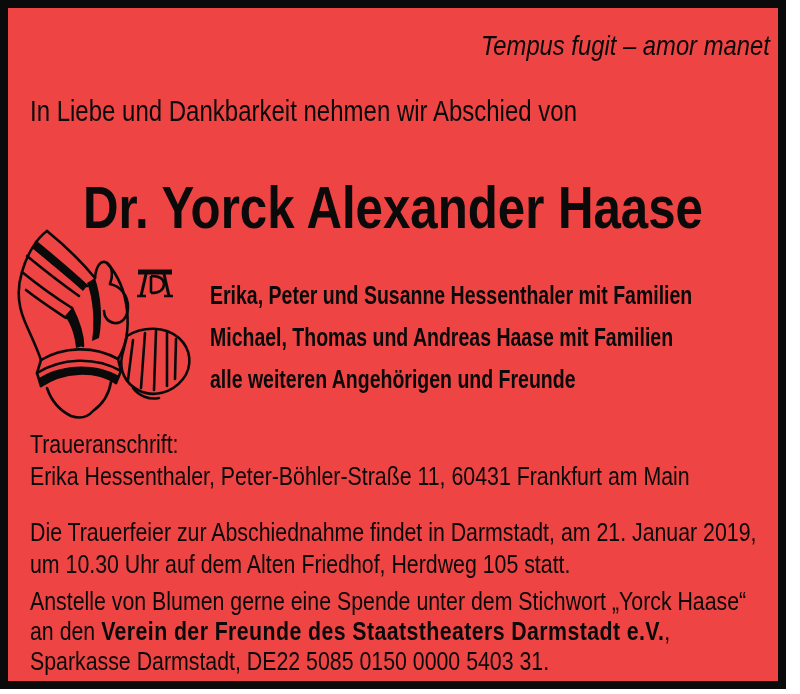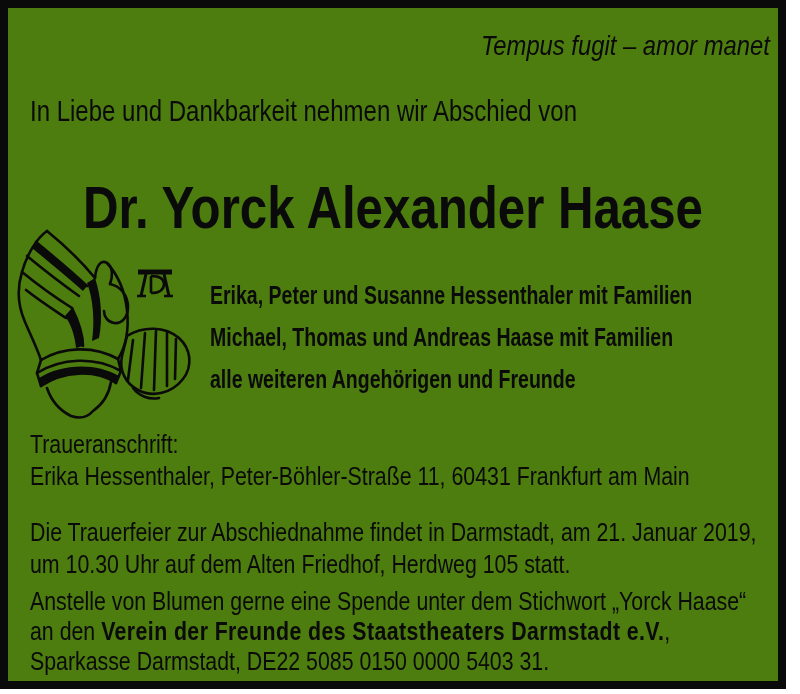--- a/index.html
+++ b/index.html
@@ -9,21 +9,21 @@
     overflow: hidden;
     font-family: "Liberation Sans", "DejaVu Sans", sans-serif;
     color: #0a0a0a;
   }
   .frame {
     position: absolute;
     left: 0; top: 0;
     width: 786px; height: 689px;
     box-sizing: border-box;
     border: 8px solid #0a0a0a;
-    background: #4d7c0f;
+    background: #ef4444;
   }
   .motto {
     position: absolute;
     top: 22px; right: 8px;
     font-size: 28px;
     font-style: italic;
     white-space: nowrap;
     transform: scaleX(0.85);
     transform-origin: 100% 0;
   }

